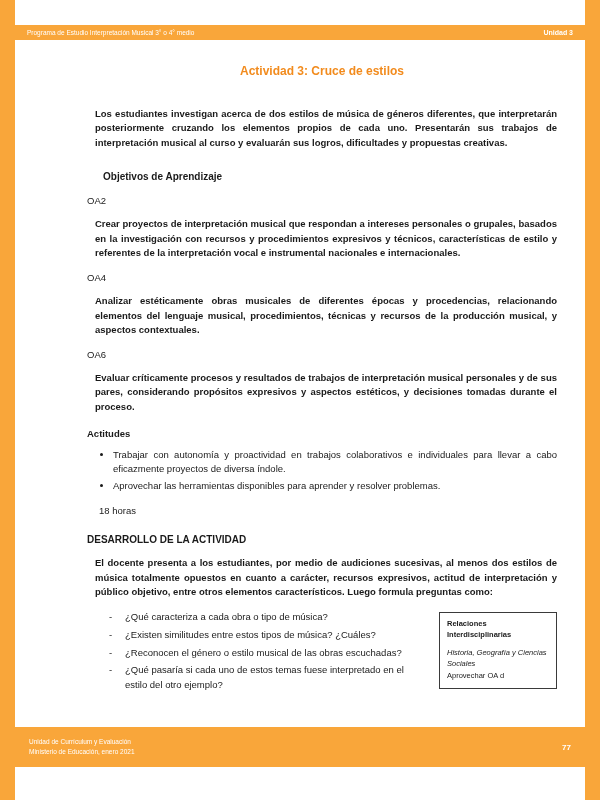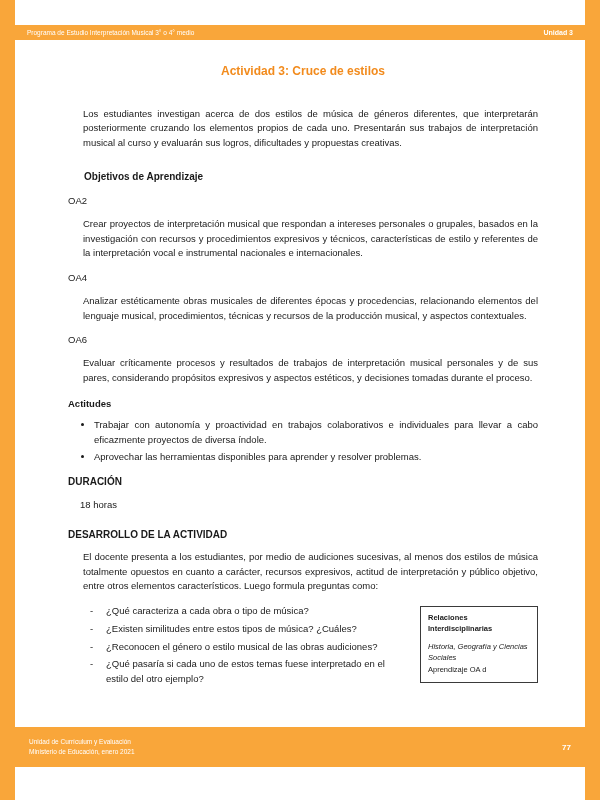--- a/index.html
+++ b/index.html
@@ -19,30 +19,30 @@
   .header-bar .hdr-right{font-weight:bold;font-size:7px;}
   .footer-bar{
     position:absolute;bottom:33px;left:15px;right:15px;height:40px;
     background:var(--accent,#F9A63A);color:#fff;
     display:flex;align-items:center;justify-content:space-between;
     padding:0 14px;box-sizing:border-box;font-size:6.5px;
   }
   .footer-left div{line-height:1.5;}
   .footer-page{font-size:8px;font-weight:bold;}
   .content{
-    position:absolute;top:62px;left:68px;width:470px;
+    position:absolute;top:62px;left:87px;width:470px;
     font-size:9.5px;line-height:1.55;
   }
   .doc-title{
     text-align:center;color:var(--title,#F28B1D);font-weight:bold;
     font-size:12px;margin:0 0 26px 0;
   }
   .h-caps{font-weight:bold;font-size:10px;margin:0 0 8px 0;}
   .h-sub{font-weight:bold;font-size:10px;margin:18px 0 8px 16px;}
-  .para{margin:0 0 10px 15px;text-align:justify;}
+  .para{margin:0 0 10px 8px;text-align:justify;font-weight:bold;}
   .oa-code{margin:10px 0 8px 0;}
   .h-mini{font-weight:bold;margin:12px 0 6px 0;}
   ul.bullets{margin:0 0 10px 0;padding-left:26px;}
   ul.bullets li{margin:0 0 2px 0;text-align:justify;}
   .duracion-val{margin:0 0 14px 12px;}
   .desarrollo-row{display:flex;align-items:flex-start;margin-top:4px;}
   .questions{flex:1;padding-left:22px;box-sizing:border-box;}
   .q-item{display:flex;margin:0 0 3px 0;}
   .q-dash{width:16px;flex:0 0 16px;}
   .q-text{flex:1;}
@@ -84,49 +84,48 @@
 
     <div class="oa-code">OA6</div>
     <p class="para">Evaluar críticamente procesos y resultados de trabajos de interpretación musical personales y de sus pares, considerando propósitos expresivos y aspectos estéticos, y decisiones tomadas durante el proceso.</p>
 
     <div class="h-mini">Actitudes</div>
     <ul class="bullets">
       <li>Trabajar con autonomía y proactividad en trabajos colaborativos e individuales para llevar a cabo eficazmente proyectos de diversa índole.</li>
       <li>Aprovechar las herramientas disponibles para aprender y resolver problemas.</li>
     </ul>
 
-    <div class="h-caps">DURACIÓN</div>
     <p class="duracion-val">18 horas</p>
 
     <div class="h-caps">DESARROLLO DE LA ACTIVIDAD</div>
     <p class="para">El docente presenta a los estudiantes, por medio de audiciones sucesivas, al menos dos estilos de música totalmente opuestos en cuanto a carácter, recursos expresivos, actitud de interpretación y público objetivo, entre otros elementos característicos. Luego formula preguntas como:</p>
 
     <div class="desarrollo-row">
       <div class="questions">
         <div class="q-item">
           <span class="q-dash">-</span>
           <span class="q-text">¿Qué caracteriza a cada obra o tipo de música?</span>
         </div>
         <div class="q-item">
           <span class="q-dash">-</span>
           <span class="q-text">¿Existen similitudes entre estos tipos de música? ¿Cuáles?</span>
         </div>
         <div class="q-item">
           <span class="q-dash">-</span>
-          <span class="q-text">¿Reconocen el género o estilo musical de las obras audiciones?</span>
+          <span class="q-text">¿Reconocen el género o estilo musical de las obras escuchadas?</span>
         </div>
         <div class="q-item">
           <span class="q-dash">-</span>
           <span class="q-text">¿Qué pasaría si cada uno de estos temas fuese interpretado en el estilo del otro ejemplo?</span>
         </div>
       </div>
       <div class="relbox">
         <div class="rb-title">Relaciones Interdisciplinarias</div>
         <div class="rb-italic">Historia, Geografía y Ciencias Sociales</div>
-        <div class="rb-plain">Aprendizaje OA d</div>
+        <div class="rb-plain">Aprovechar OA d</div>
       </div>
     </div>
 
   </div>
 
   <div class="footer-bar">
     <div class="footer-left">
       <div>Unidad de Currículum y Evaluación</div>
       <div>Ministerio de Educación, enero 2021</div>
     </div>

